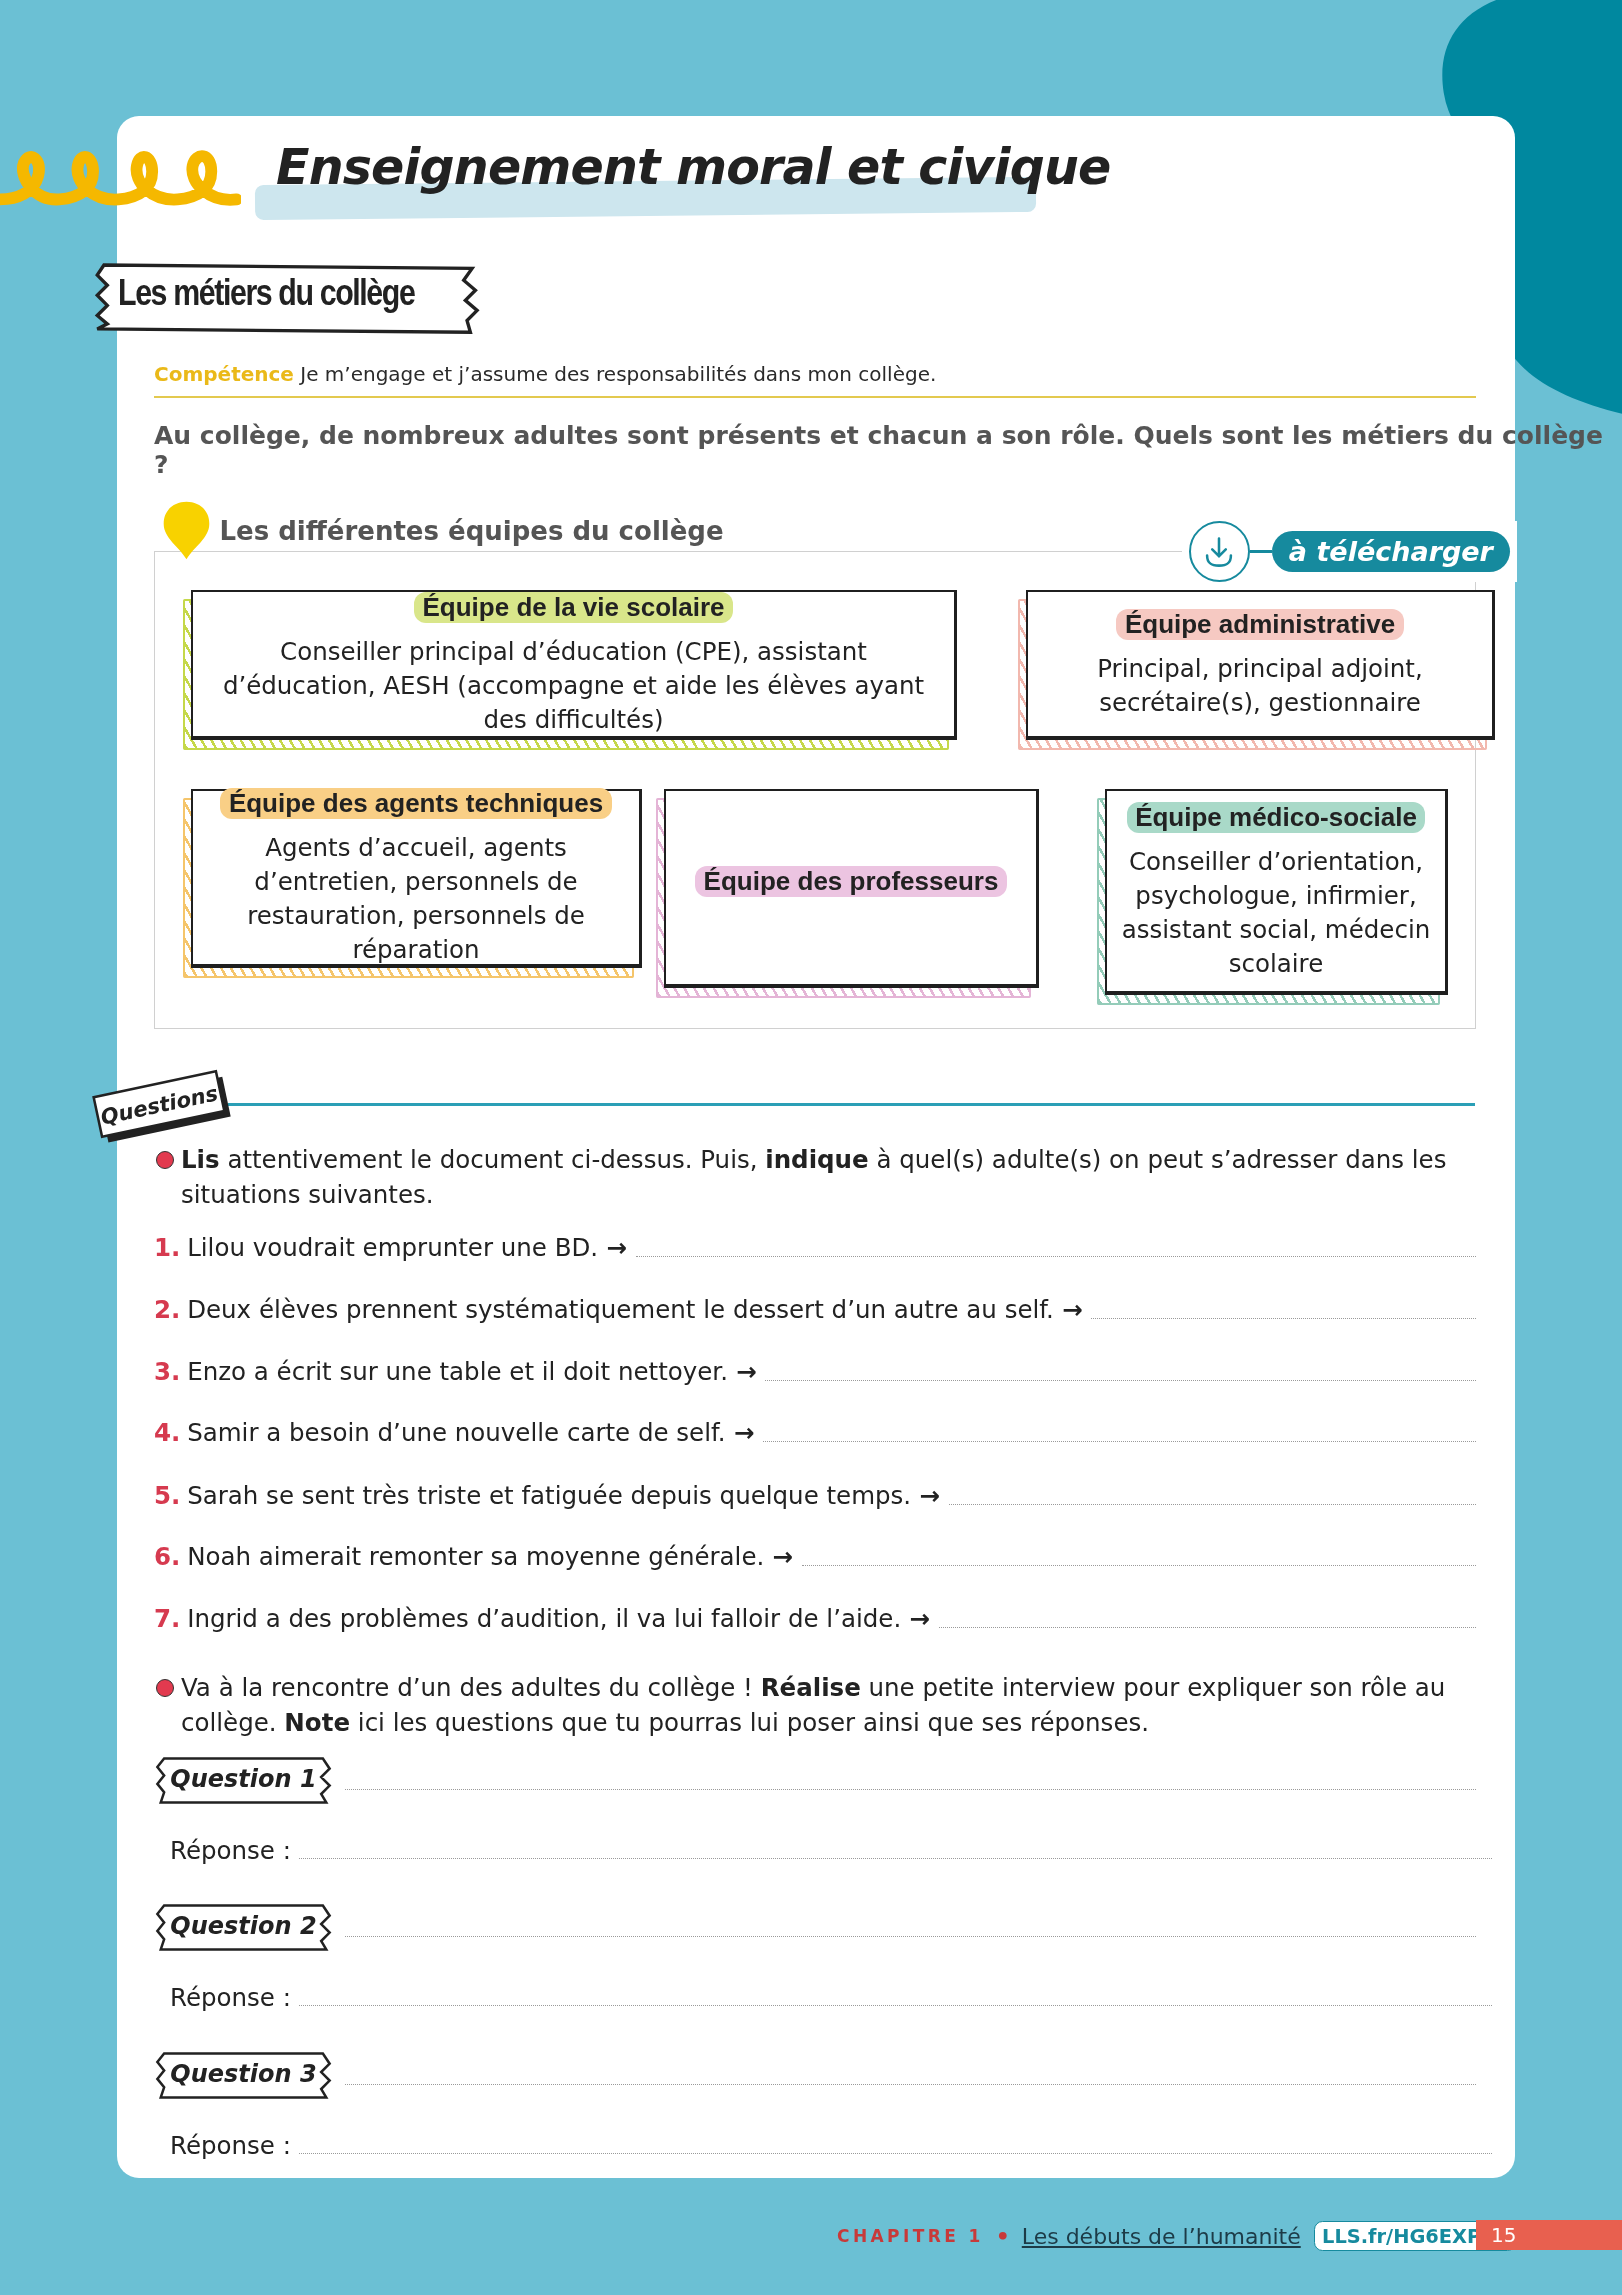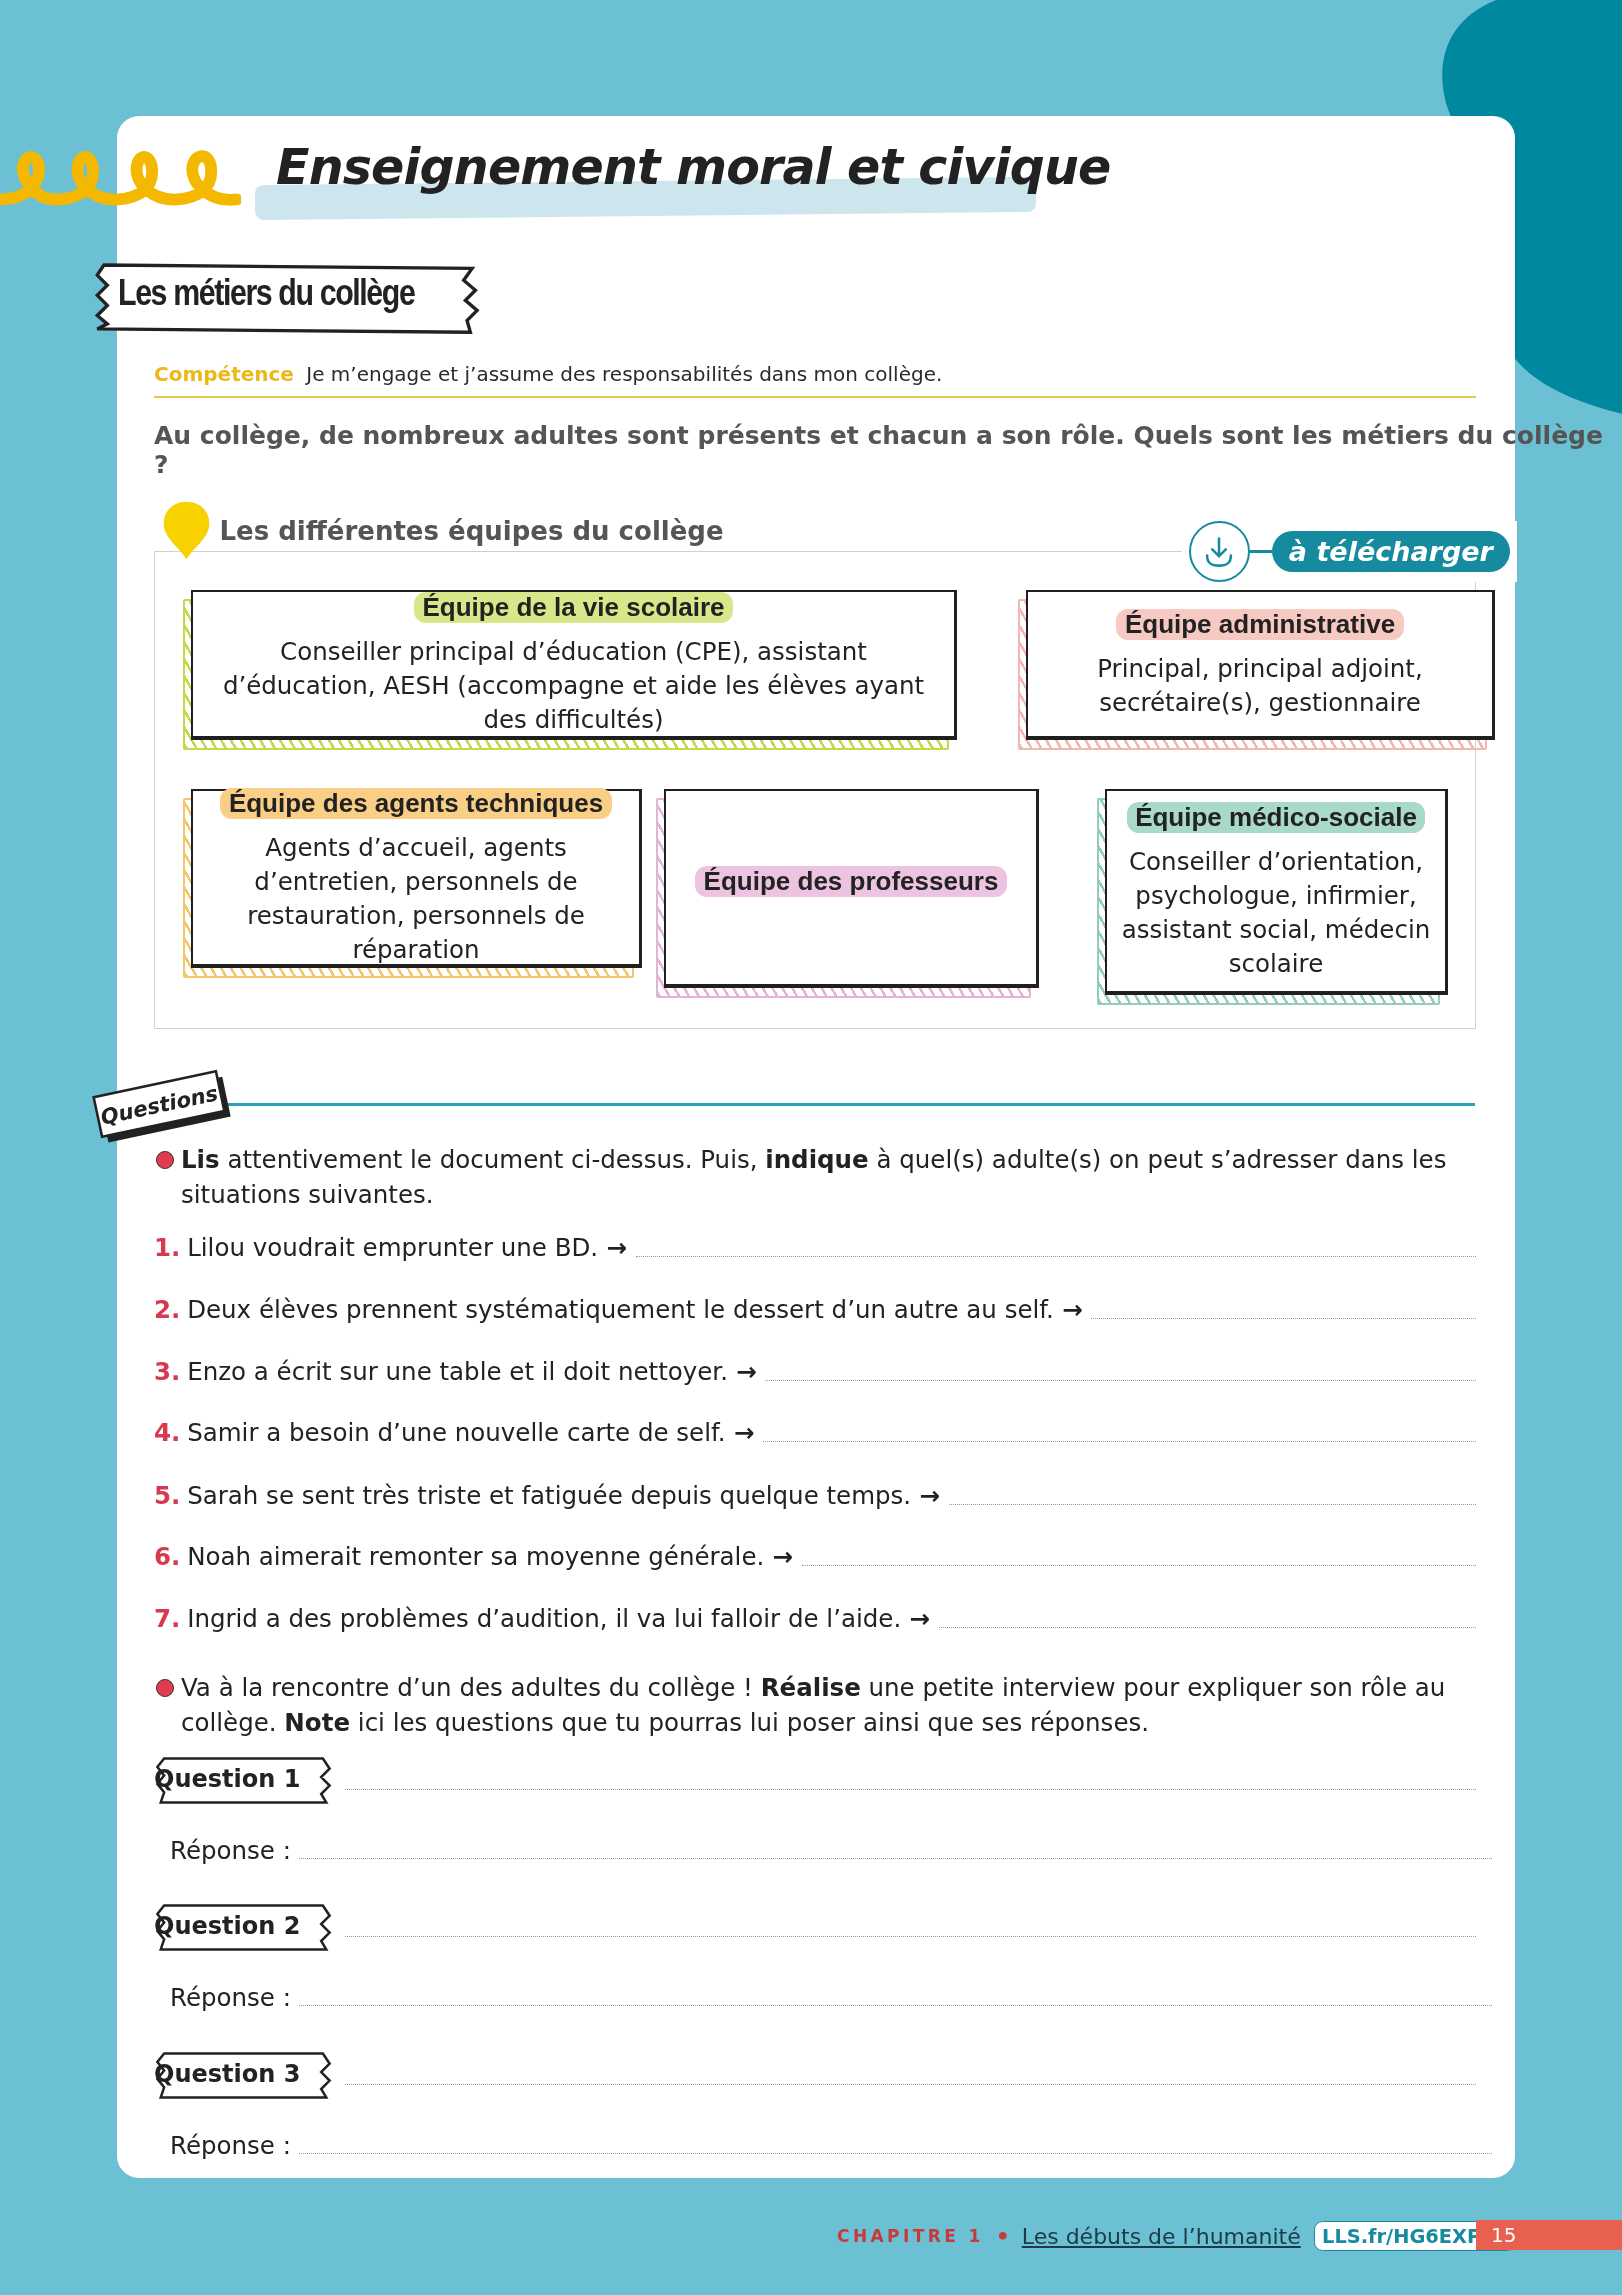--- a/index.html
+++ b/index.html
@@ -32,21 +32,21 @@
   .section-tag svg { position: absolute; left: 0; top: 0; }
   .section-tag span {
     position: absolute; left: 27px; top: 12px; font-family: "Liberation Sans", sans-serif;
     font-size: 37px; font-weight: bold; color: #222; letter-spacing: -1.7px; transform: scaleX(0.82);
     transform-origin: left center; white-space: nowrap;
   }
   .competence {
     position: absolute; left: 154px; top: 362px; width: 1322px; z-index: 2;
     font-size: 20px; padding-bottom: 10px; border-bottom: 2.5px solid #e3c94f;
   }
-  .competence .label { color: #eab919; font-weight: bold; margin-right: 6px; }
+  .competence .label { color: #eab919; font-weight: bold; margin-right: 0; }
   .intro {
     position: absolute; left: 154px; top: 421px; font-size: 25px; color: #555; font-weight: bold; z-index: 2;
   }
   .doc-frame {
     position: absolute; left: 154px; top: 551px; width: 1322px; height: 478px;
     border: 1.7px solid #d0d0d0; z-index: 2;
   }
   .doc-title {
     position: absolute; left: 162px; top: 500px; z-index: 3; display: flex; align-items: center;
   }
@@ -88,22 +88,22 @@
     position: absolute; left: 1.7px; top: 9.3px; width: 18px; height: 18px; border-radius: 50%;
     background: #e23a4f; border: 1.7px solid #333;
   }
   .item { position: absolute; left: 154px; width: 1322px; z-index: 2; display: flex; align-items: baseline; font-size: 24.5px; color: #222; }
   .item .num { color: #d63a4f; font-weight: bold; margin-right: 6.8px; }
   .item .arrow { margin: 0 8.5px; font-weight: bold; }
   .item .dots { flex: 1; border-bottom: 1.7px dotted #9a9a9a; height: 1.7px; align-self: flex-end; margin-bottom: 5px; }
   .iq { position: absolute; left: 154px; width: 1322px; z-index: 2; display: flex; align-items: center; }
   .iq .tag { position: relative; width: 179px; height: 51px; flex: none; }
   .iq .tag span {
-    position: absolute; left: 0; right: 0; top: 10px; font-size: 24px;
-    font-weight: bold; color: #222;
+    position: absolute; left: 0; right: 0; top: 10px; text-align: center; font-size: 24px;
+    font-weight: bold; font-style: italic; color: #222;
   }
   .iq .dots { flex: 1; border-bottom: 1.7px dotted #9a9a9a; margin-left: 12px; margin-top: 17px; }
   .resp { position: absolute; left: 154px; width: 1322px; z-index: 2; display: flex; align-items: baseline; font-size: 24.5px; color: #222; margin-left: 16px; }
   .resp .dots { flex: 1; border-bottom: 1.7px dotted #9a9a9a; margin-left: 8.5px; }
   .footer { position: absolute; top: 2221px; left: 837px; display: flex; align-items: center; z-index: 2; }
   .footer .chap { color: #c73a3a; font-weight: bold; font-size: 17px; letter-spacing: 3.4px; }
   .footer .dot { color: #c73a3a; margin: 0 12px; font-size: 22px; font-weight: bold; }
   .footer .subj { color: #1d3b47; font-size: 22px; text-decoration: underline; }
   .footer .code {
     margin-left: 13.5px; background: #fff; border: 1.7px solid #168a9e; color: #168a9e; border-radius: 8.5px;

